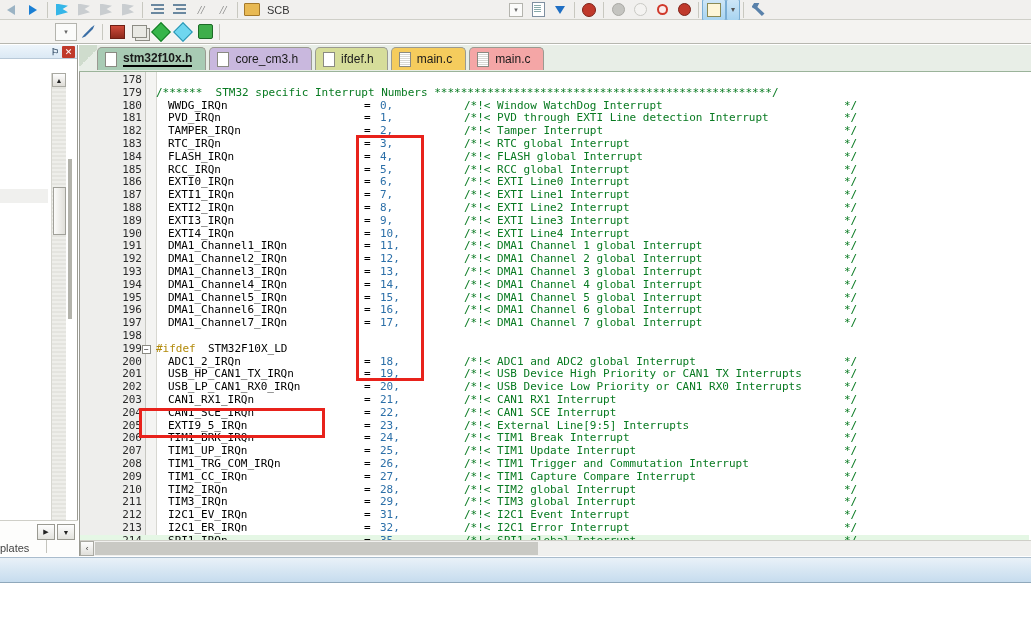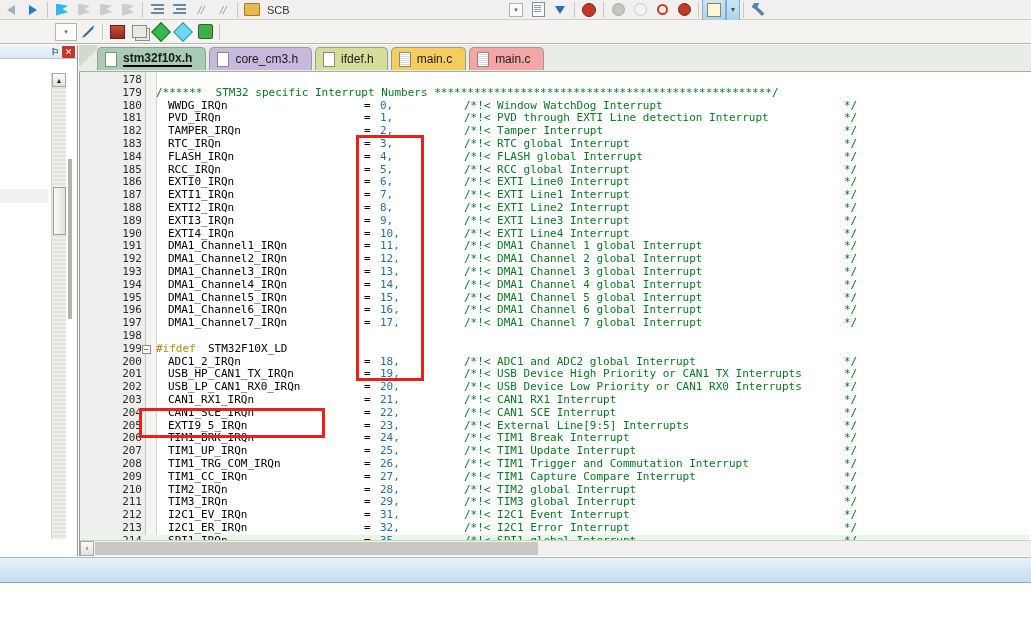--- a/index.html
+++ b/index.html
@@ -387,20 +387,28 @@
       <div class="lp-scroll">
         <div class="lp-scroll-up">▲</div>
         <div class="lp-scroll-track">
           <div class="lp-scroll-thumb"></div>
         </div>
       </div>
       <div class="lp-outerbar">
         <div class="lp-outerbar-thumb"></div>
       </div>
     </div>
+    <div class="lp-footer">
+      <div class="lp-foot-btns">
+        <div class="lp-fbtn">▶</div>
+        <div class="lp-fbtn">▼</div>
+      </div>
+      <div class="lp-tabtext">plates</div>
+      <div class="lp-tabdiv"></div>
+    </div>
   </div>
 
   <div class="editor-wrap">
 
     <div class="tabstrip">
       <div class="tabstrip-corner"></div>
       <div class="tabs" id="tabs-host">
           <div class="tab active" style="background: rgb(168, 203, 180);">
             <span class="tabdoc"></span>
             <span class="tablabel">stm32f10x.h</span>

